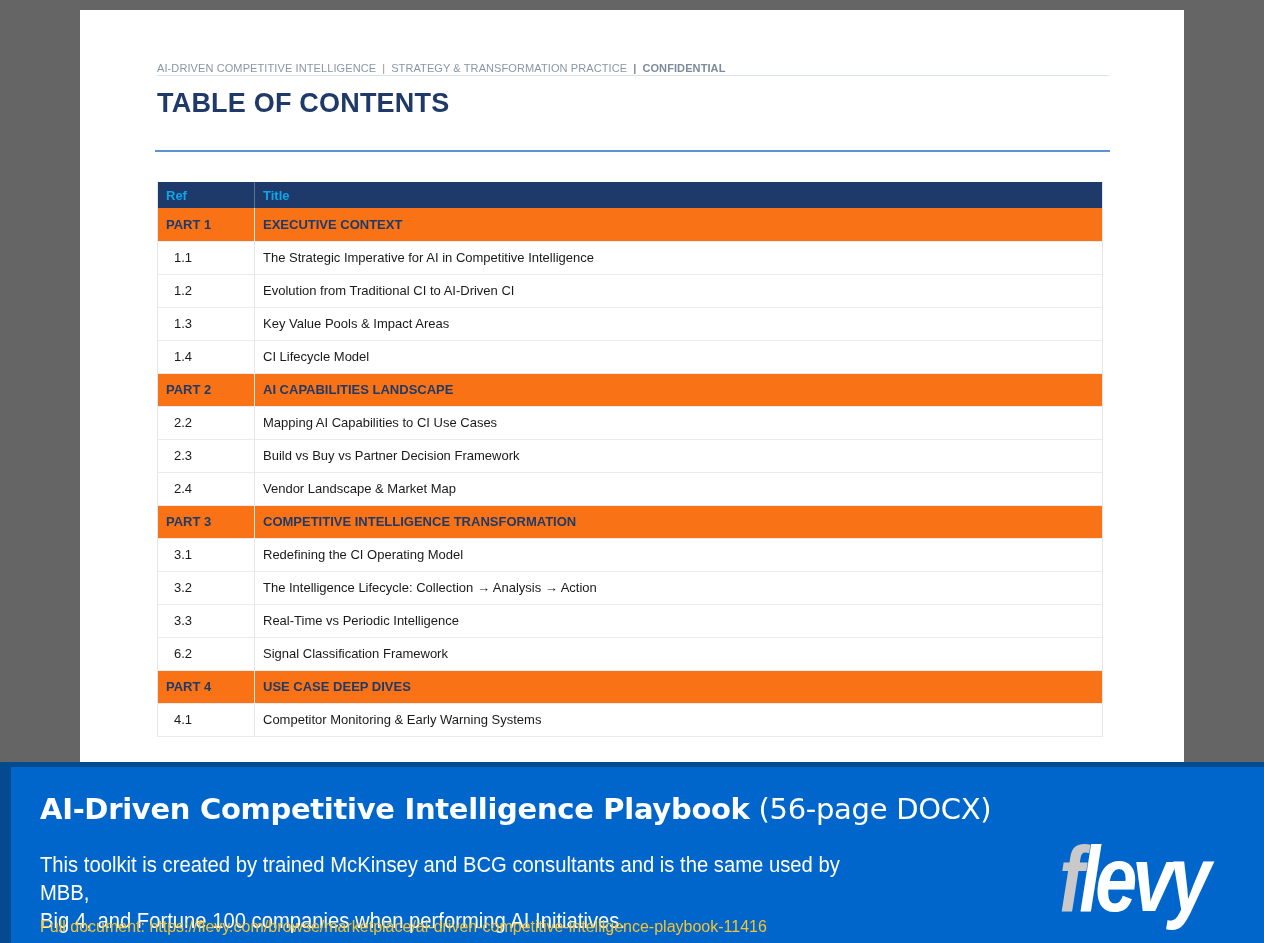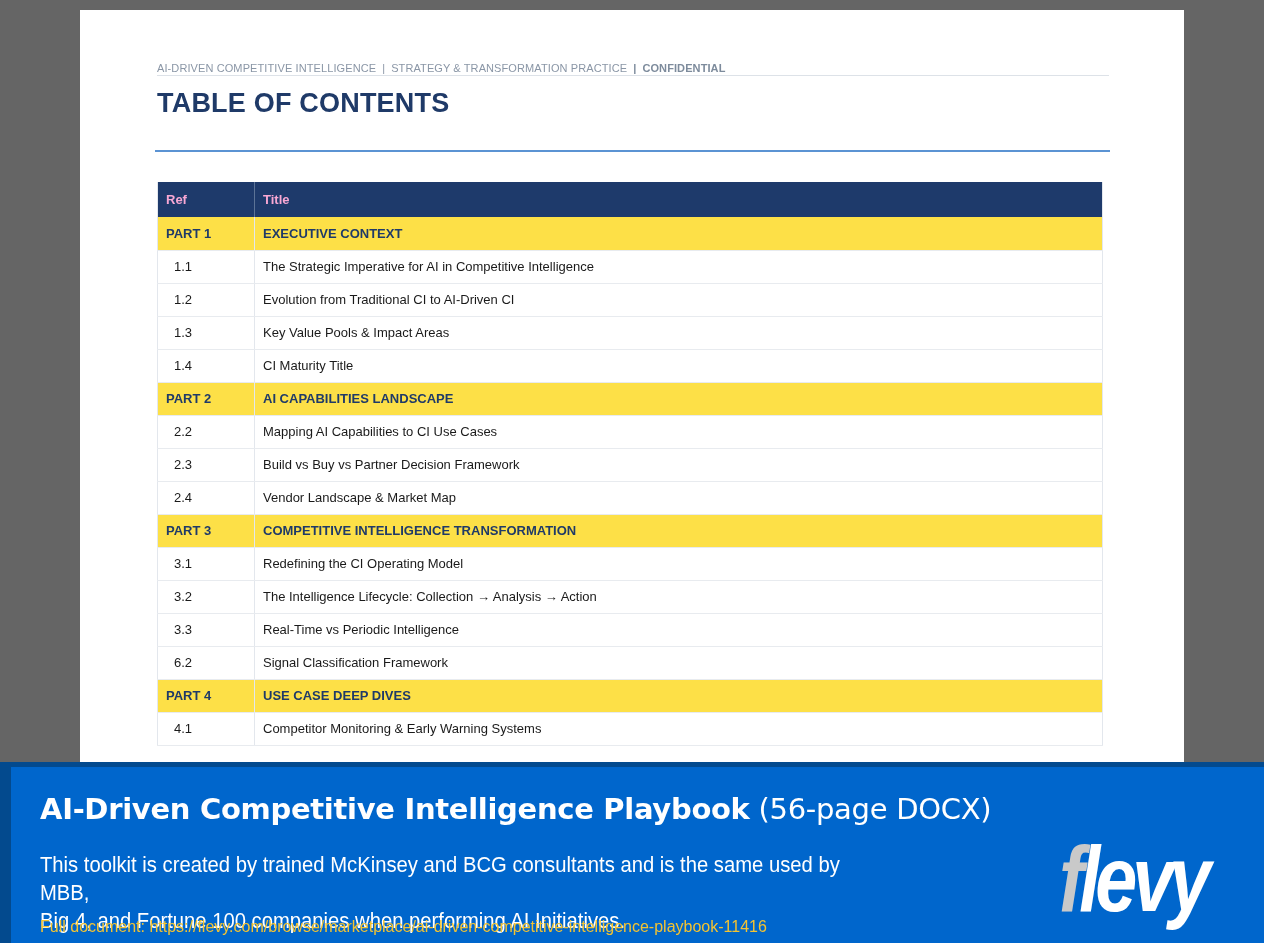--- a/index.html
+++ b/index.html
@@ -49,38 +49,38 @@
       position: absolute;
       left: 77px; top: 172px;
       width: 946px;
       border-collapse: collapse;
       font-size: 13px;
       border-right: 1px solid #e3e7ed;
       border-left: 1px solid #e3e7ed;
     }
     .toc th {
       background: #1e3a6b;
-      color: #f9a8d4;
+      color: #0ea5e9;
       text-align: left;
       font-weight: bold;
-      height: 35px;
+      height: 26px;
       padding: 0 8px;
       font-size: 13px;
     }
     .toc th.ref { width: 97px; border-right: 1px solid #5c7396; }
     .toc td {
       height: 33px;
       padding: 0 8px;
       border-bottom: 1px solid #e8ebef;
       color: #1a1a1a;
       vertical-align: middle;
     }
     .toc td.ref { border-right: 1px solid #e3e7ed; }
     .toc tr.part td {
-      background: #fde047;
+      background: #f97316;
       color: #1f3a68;
       font-weight: bold;
     }
     .toc tr.item td.ref { padding-left: 16px; }
     .banner {
       position: absolute;
       left: 0; top: 762px;
       width: 1264px; height: 181px;
       background: #0066cc;
       border-top: 5px solid #034a8e;
@@ -161,21 +161,21 @@
         <tr class="item">
           <td class="ref">1.2</td>
           <td>Evolution from Traditional CI to AI-Driven CI</td>
         </tr>
         <tr class="item">
           <td class="ref">1.3</td>
           <td>Key Value Pools &amp; Impact Areas</td>
         </tr>
         <tr class="item">
           <td class="ref">1.4</td>
-          <td>CI Maturity Title</td>
+          <td>CI Lifecycle Model</td>
         </tr>
         <tr class="part">
           <td class="ref">PART 2</td>
           <td>AI CAPABILITIES LANDSCAPE</td>
         </tr>
         <tr class="item">
           <td class="ref">2.2</td>
           <td>Mapping AI Capabilities to CI Use Cases</td>
         </tr>
         <tr class="item">

